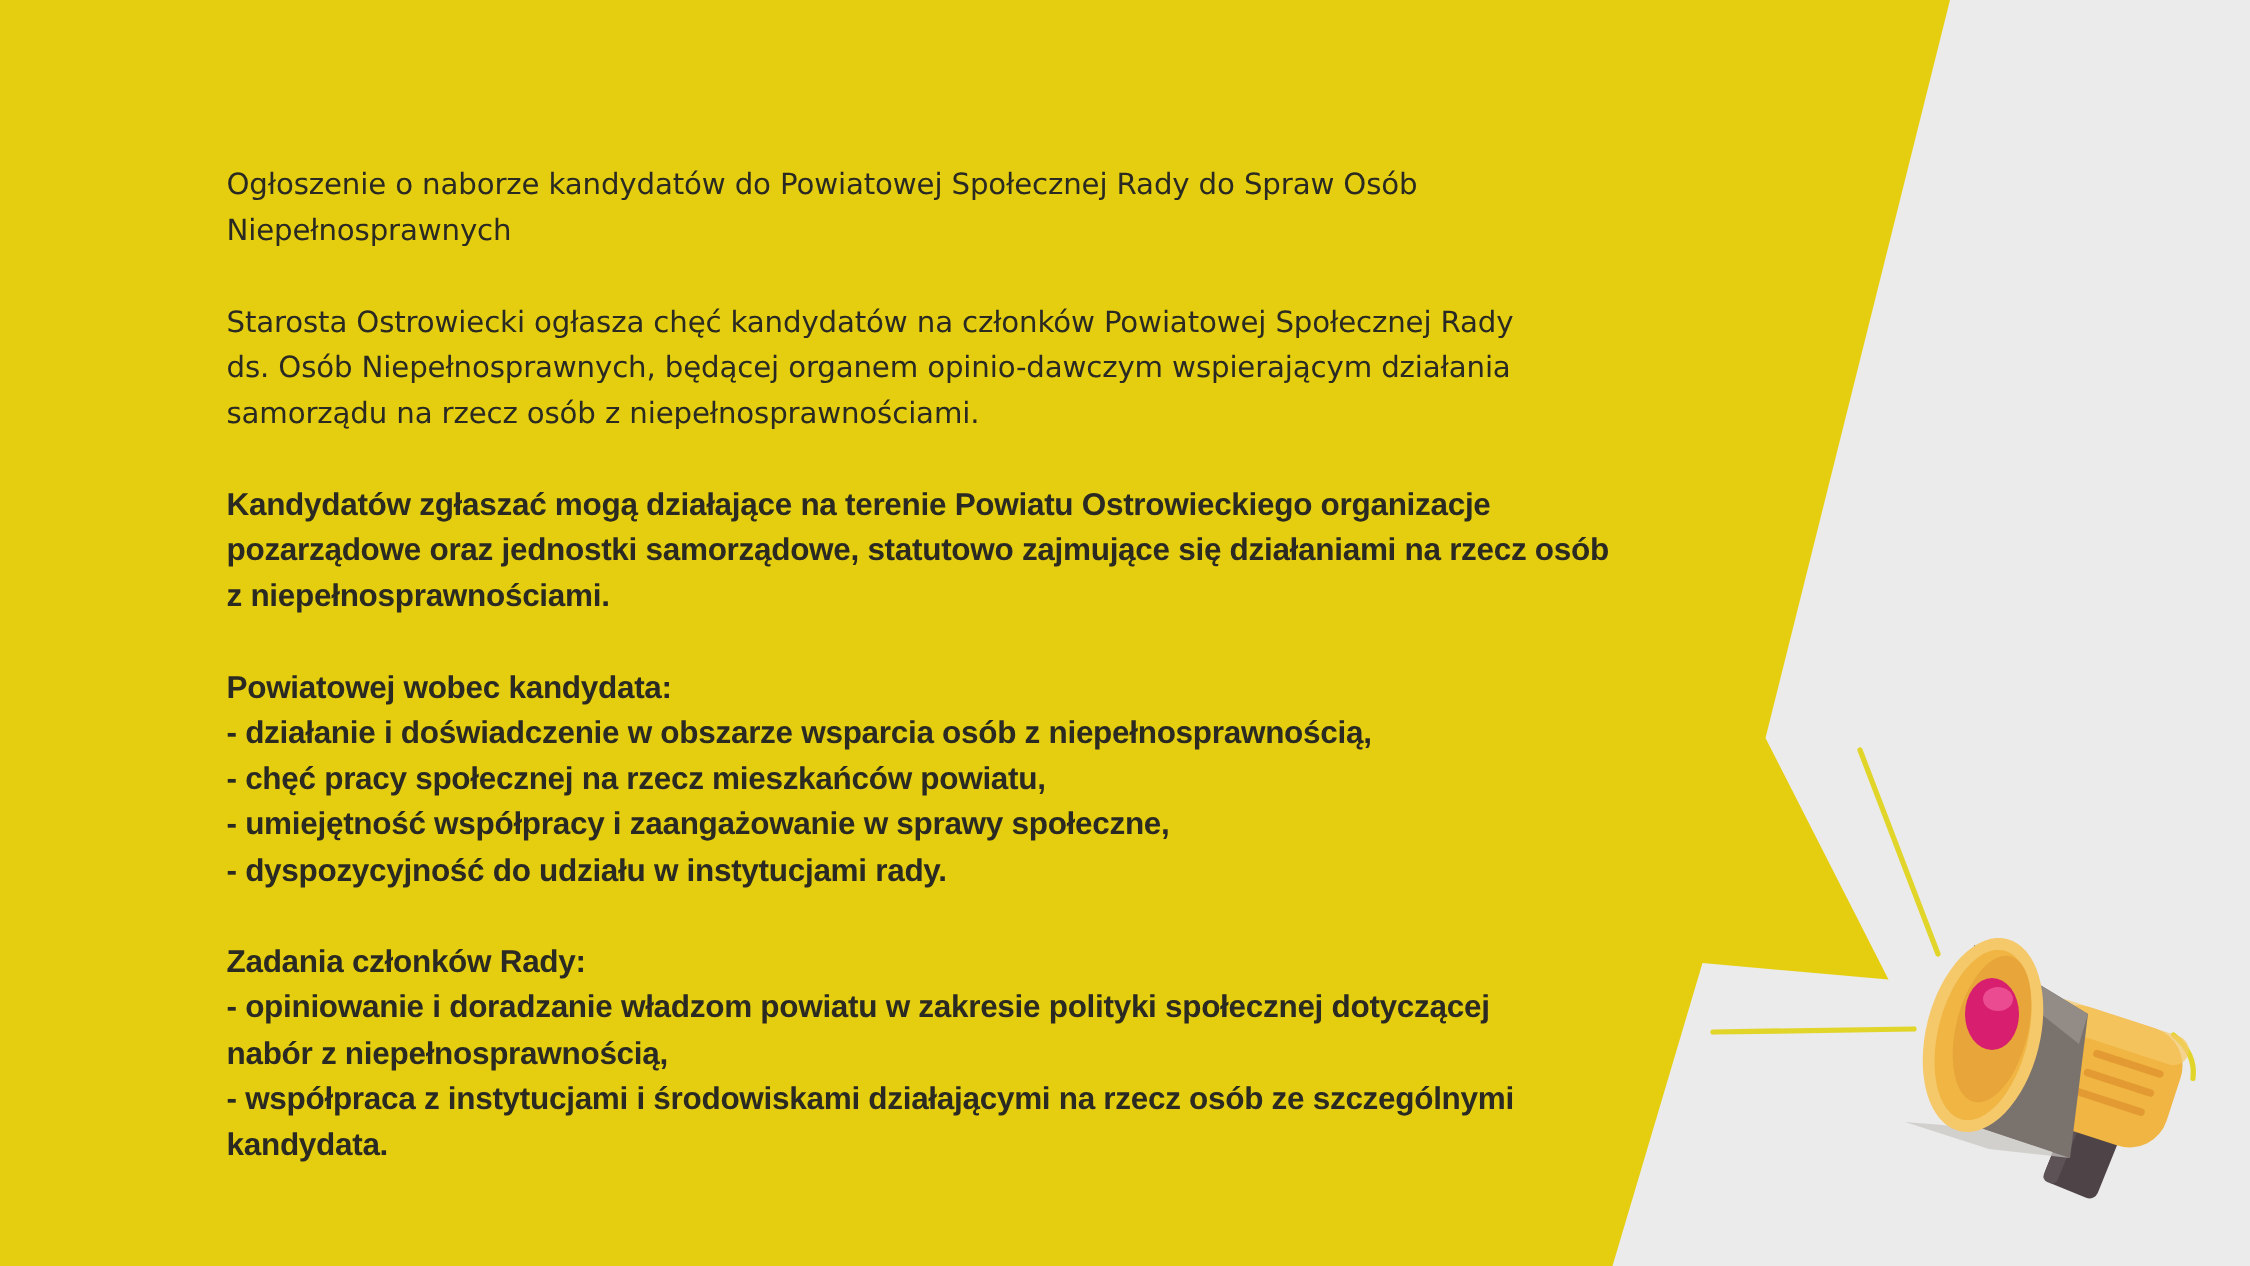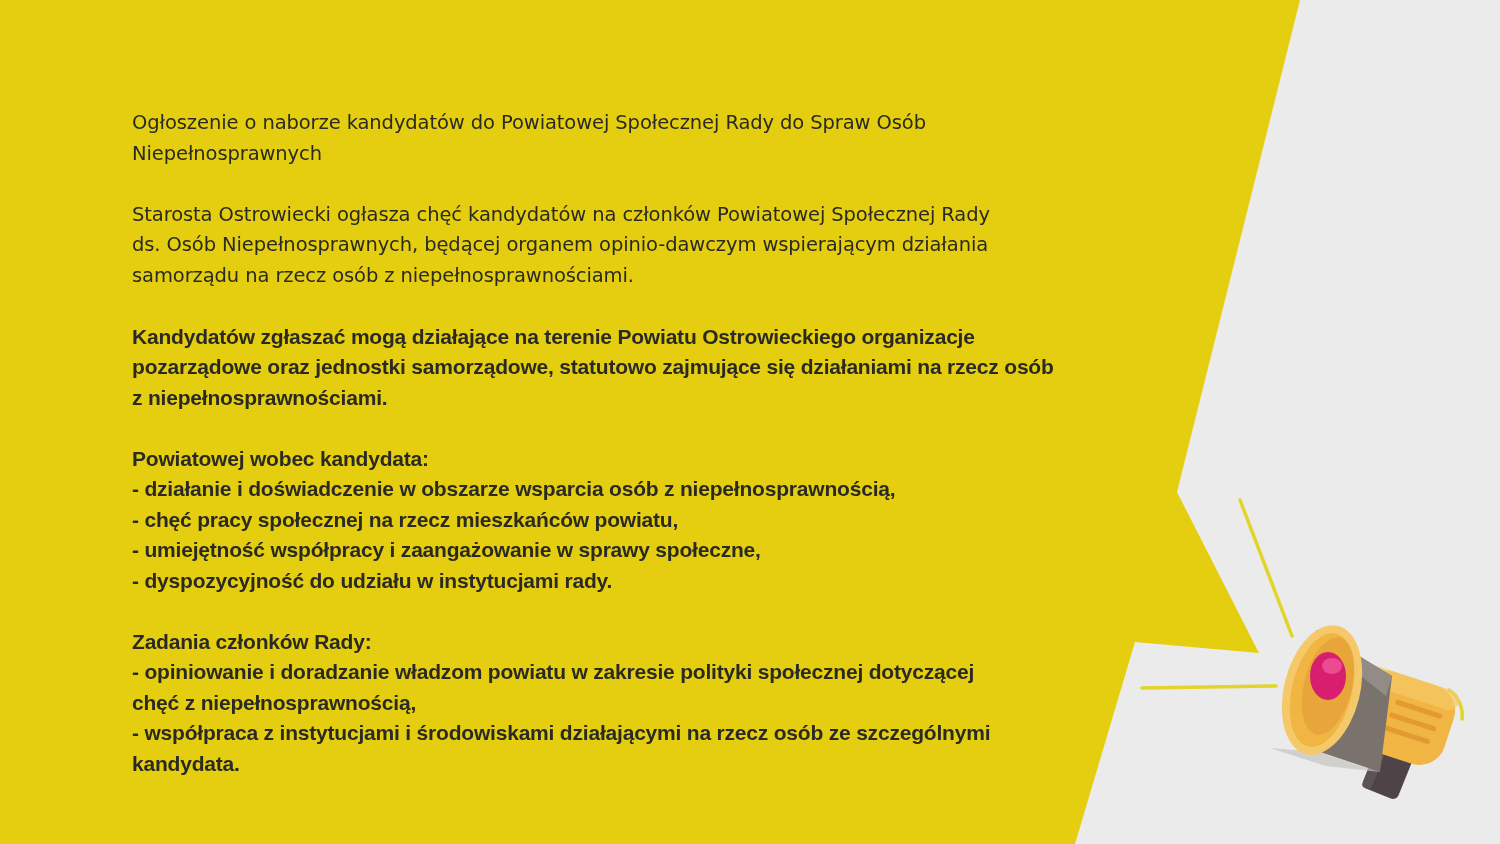--- a/index.html
+++ b/index.html
@@ -40,20 +40,21 @@
     }
     .para.narrow {
       font-family: "Liberation Sans", sans-serif;
       font-size: 21px;
       letter-spacing: -0.2px;
       font-weight: bold;
     }
     .line {
       display: block;
       white-space: nowrap;
+      margin-left: 19px;
     }
     .megaphone {
       position: absolute;
       left: 1130px;
       top: 490px;
       width: 360px;
       height: 330px;
     }
   </style>
 </head>
@@ -88,21 +89,21 @@
       <span class="line">Powiatowej wobec kandydata:</span>
       <span class="line">-  działanie i doświadczenie w obszarze wsparcia osób z niepełnosprawnością,</span>
       <span class="line">- chęć pracy społecznej na rzecz mieszkańców powiatu,</span>
       <span class="line">- umiejętność współpracy i zaangażowanie w sprawy społeczne,</span>
       <span class="line">- dyspozycyjność do udziału w instytucjami rady.</span>
     </div>
 
     <div class="para narrow">
       <span class="line">Zadania członków Rady:</span>
       <span class="line">- opiniowanie i doradzanie władzom powiatu w zakresie polityki społecznej dotyczącej</span>
-      <span class="line">chęć z niepełnosprawnością,</span>
+      <span class="line">nabór z niepełnosprawnością,</span>
       <span class="line">- współpraca z instytucjami i środowiskami działającymi na rzecz osób ze szczególnymi</span>
       <span class="line">kandydata.</span>
     </div>
   </div>
 
   <svg class="megaphone" viewBox="0 0 360 330" xmlns="http://www.w3.org/2000/svg">
 
     <line x1="110" y1="10" x2="162" y2="146" stroke="#e2d52a" stroke-width="3.5" stroke-linecap="round"></line>
     <line x1="12" y1="198" x2="146" y2="196" stroke="#e2d52a" stroke-width="3.5" stroke-linecap="round"></line>
     <path d="M 319 200 Q 334 212 332 229" fill="none" stroke="#e2d52a" stroke-width="3.5" stroke-linecap="round"></path>

